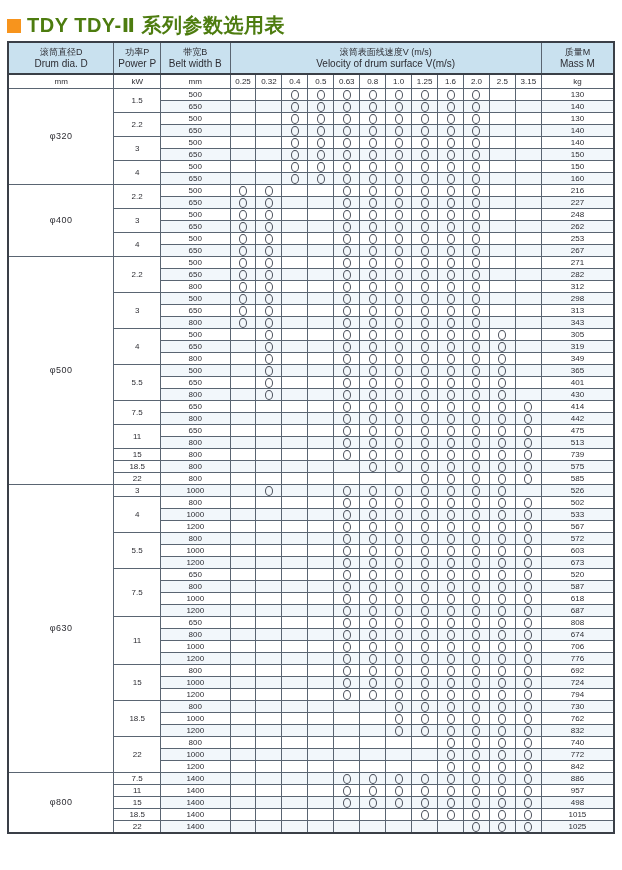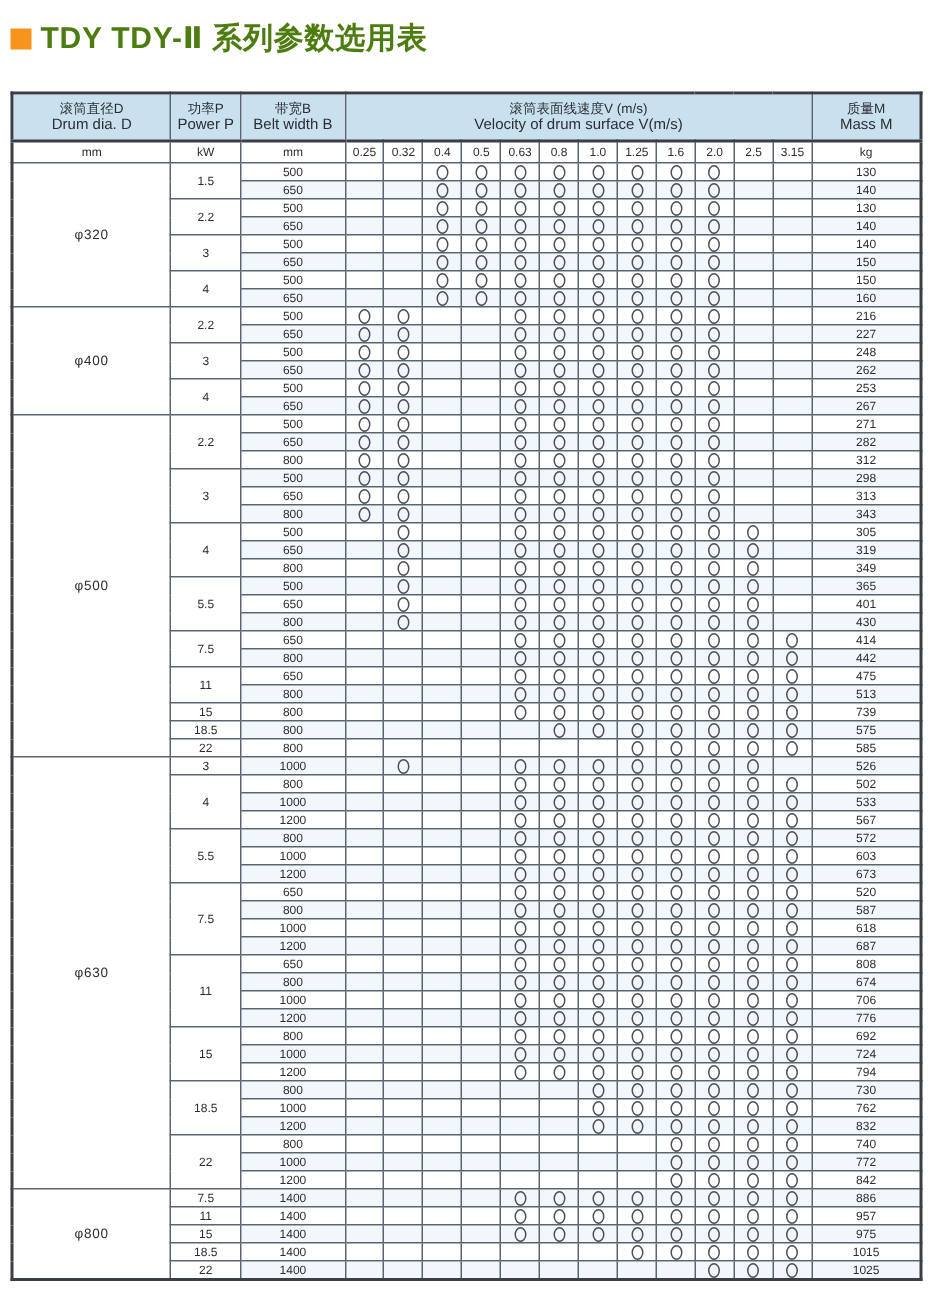--- a/index.html
+++ b/index.html
@@ -17,21 +17,21 @@
     font-size:20px;font-weight:bold;color:#4d7c0f;
     letter-spacing:0.5px;white-space:nowrap;
   }
   .title-en{
     font-size:14.5px;color:#b4b4b4;margin:2px 0 0 20px;letter-spacing:0.5px;
   }
 
   
   table{
     border-collapse:collapse;table-layout:fixed;
-    margin-top:22px;width:608px;
+    margin-top:2px;width:608px;
     font-size:8px;line-height:1;
   }
   col.c-drum{width:102px;}
   col.c-power{width:45px;}
   col.c-belt{width:67px;}
   col.c-v{width:25px;}
   col.c-mass{width:70px;}
 
   th,td{
     border:1px solid #5a6572;
@@ -1114,21 +1114,21 @@
           <td></td>
           <td></td>
           <td><span class="circle"></span></td>
           <td><span class="circle"></span></td>
           <td><span class="circle"></span></td>
           <td><span class="circle"></span></td>
           <td><span class="circle"></span></td>
           <td><span class="circle"></span></td>
           <td><span class="circle"></span></td>
           <td><span class="circle"></span></td>
-          <td>975</td>
+          <td>498</td>
         </tr>
         <tr>
           <td rowspan="1" class="power-cell">18.5</td>
           <td>1400</td>
           <td></td>
           <td></td>
           <td></td>
           <td></td>
           <td></td>
           <td></td>

